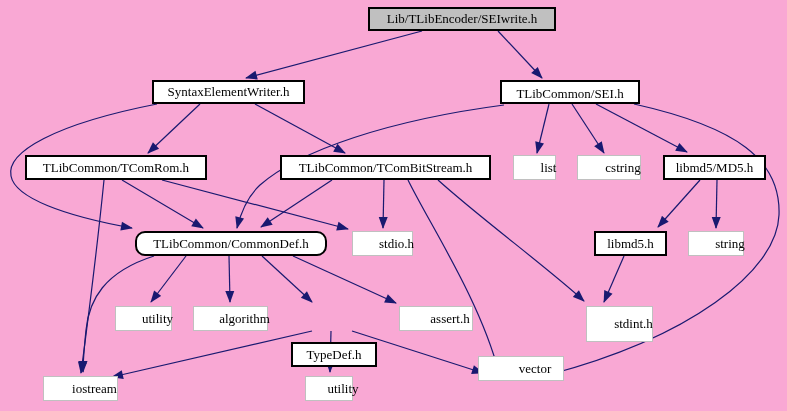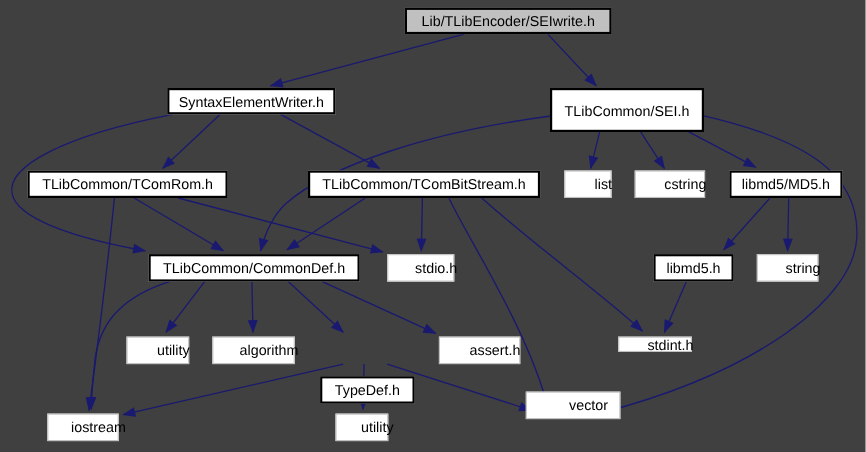--- a/index.html
+++ b/index.html
@@ -1,20 +1,20 @@
 <!DOCTYPE html>
 <html><head>
 <meta charset="utf-8">
 <style>
   html,body{margin:0;padding:0;background:#ffffff;}
   #canvas{
     position:relative;
     width:787px;height:411px;
-    background:#404040;
-    font-family:Liberation Sans, sans-serif;
+    background:#f9a8d4;
+    font-family:Liberation Serif, serif;
     overflow:hidden;
   }
   #edges{position:absolute;left:0;top:0;z-index:1;}
   .node{
     position:absolute;
     z-index:2;
     display:flex;align-items:center;justify-content:center;
     background:#ffffff;
     font-size:13px;color:#000000;
     white-space:nowrap;
@@ -65,39 +65,39 @@
         <path d="M 352,331 L 483,373" fill="none" stroke="#191970" stroke-width="1.2" marker-end="url(#arrow)"></path>
       </g>
   </svg>
   <div id="nodes">
       <div class="node root" style="left: 368px; top: 7px; width: 188px; height: 24px;">
         <span>Lib/TLibEncoder/SEIwrite.h</span>
       </div>
       <div class="node internal" style="left: 152px; top: 80px; width: 153px; height: 24px;">
         <span>SyntaxElementWriter.h</span>
       </div>
-      <div class="node internal" style="left: 500px; top: 80px; width: 140px; height: 40px;">
+      <div class="node internal" style="left: 500px; top: 80px; width: 140px; height: 24px; align-items: flex-end;">
         <span>TLibCommon/SEI.h</span>
       </div>
       <div class="node internal" style="left: 25px; top: 155px; width: 182px; height: 25px; text-align: right;">
         <span>TLibCommon/TComRom.h</span>
       </div>
       <div class="node internal" style="left: 280px; top: 155px; width: 211px; height: 25px;">
         <span>TLibCommon/TComBitStream.h</span>
       </div>
       <div class="node external" style="left: 513px; top: 155px; width: 43px; height: 25px;">
         <span>list</span>
       </div>
       <div class="node external" style="left: 577px; top: 155px; width: 64px; height: 25px;">
         <span>cstring</span>
       </div>
       <div class="node internal" style="left: 663px; top: 155px; width: 103px; height: 25px;">
         <span>libmd5/MD5.h</span>
       </div>
-      <div class="node internal" style="left: 135px; top: 231px; width: 192px; height: 25px;">
+      <div class="node internal" style="left: 135px; top: 231px; width: 192px; height: 25px; border-radius: 10px;">
         <span>TLibCommon/CommonDef.h</span>
       </div>
       <div class="node external" style="left: 352px; top: 231px; width: 61px; height: 25px;">
         <span>stdio.h</span>
       </div>
       <div class="node internal" style="left: 594px; top: 231px; width: 73px; height: 25px;">
         <span>libmd5.h</span>
       </div>
       <div class="node external" style="left: 688px; top: 231px; width: 56px; height: 25px;">
         <span>string</span>
@@ -107,24 +107,24 @@
       </div>
       <div class="node external" style="left: 193px; top: 306px; width: 75px; height: 25px;">
         <span>algorithm</span>
       </div>
       <div class="node internal" style="left: 291px; top: 306px; width: 86px; height: 25px; margin-top: 36px;">
         <span>TypeDef.h</span>
       </div>
       <div class="node external" style="left: 399px; top: 306px; width: 74px; height: 25px;">
         <span>assert.h</span>
       </div>
-      <div class="node external" style="left: 562px; top: 306px; width: 67px; height: 14px;">
+      <div class="node external" style="left: 586px; top: 306px; width: 67px; height: 36px;">
         <span>stdint.h</span>
       </div>
-      <div class="node external" style="left: 43px; top: 376px; width: 65px; height: 25px;">
+      <div class="node external" style="left: 43px; top: 376px; width: 75px; height: 25px;">
         <span>iostream</span>
       </div>
       <div class="node external" style="left: 305px; top: 376px; width: 48px; height: 25px;">
         <span>utility</span>
       </div>
       <div class="node external" style="left: 478px; top: 356px; width: 86px; height: 25px;">
         <span>vector</span>
       </div>
     </div>
 </div>

